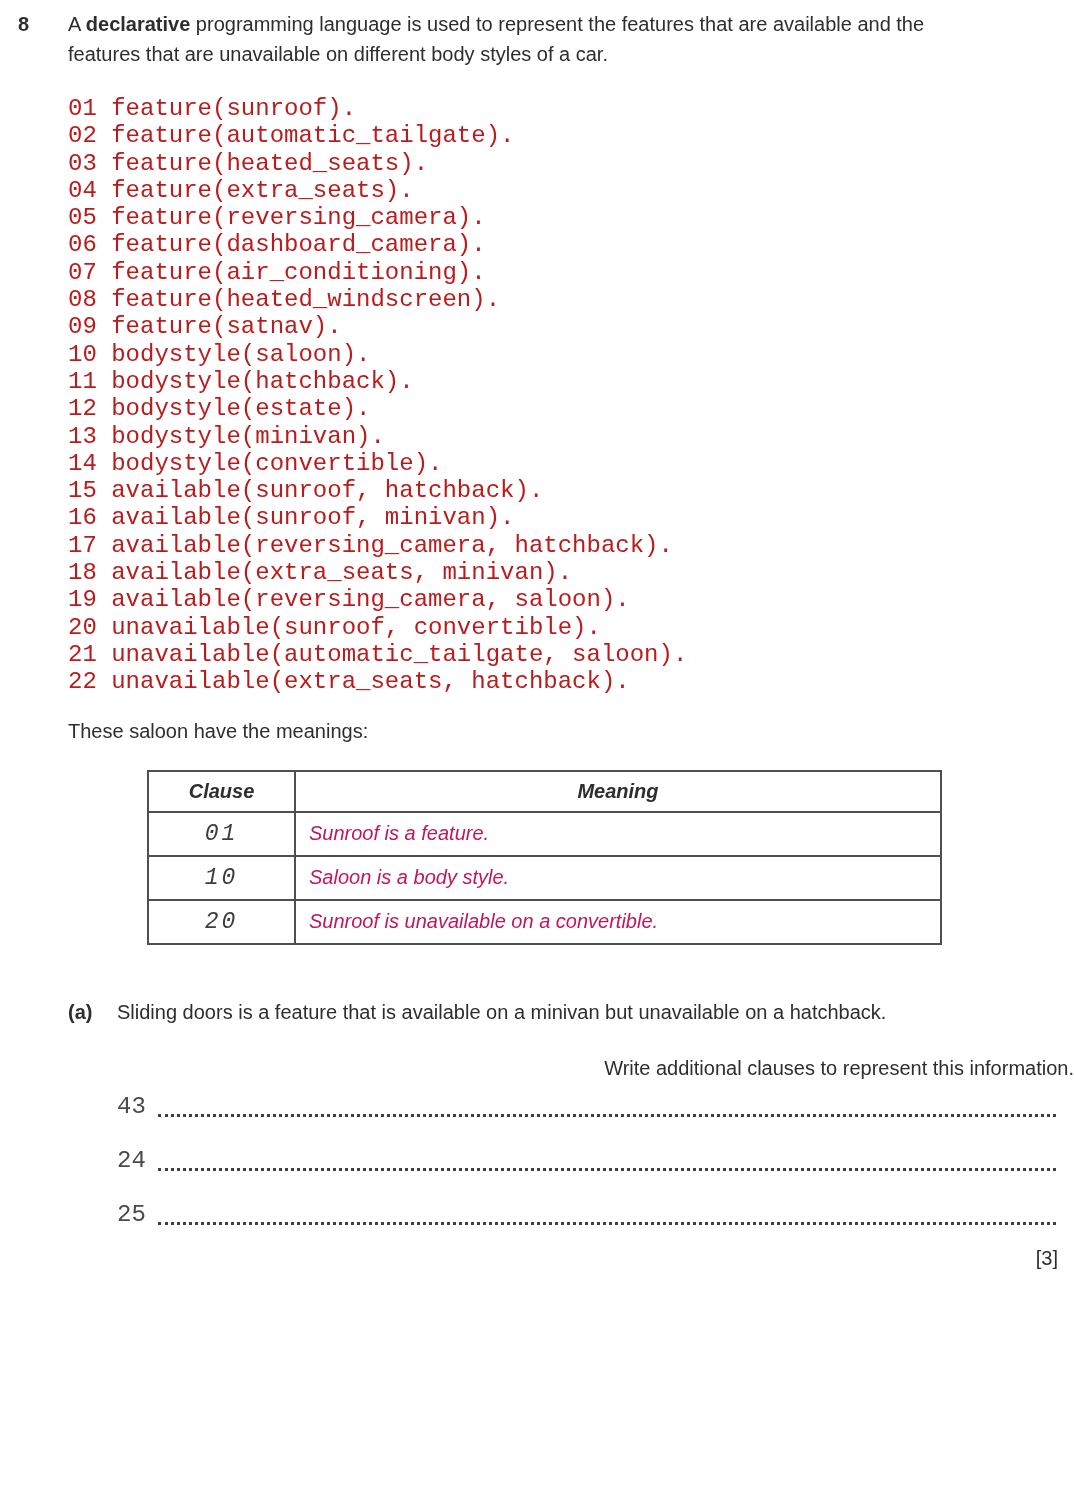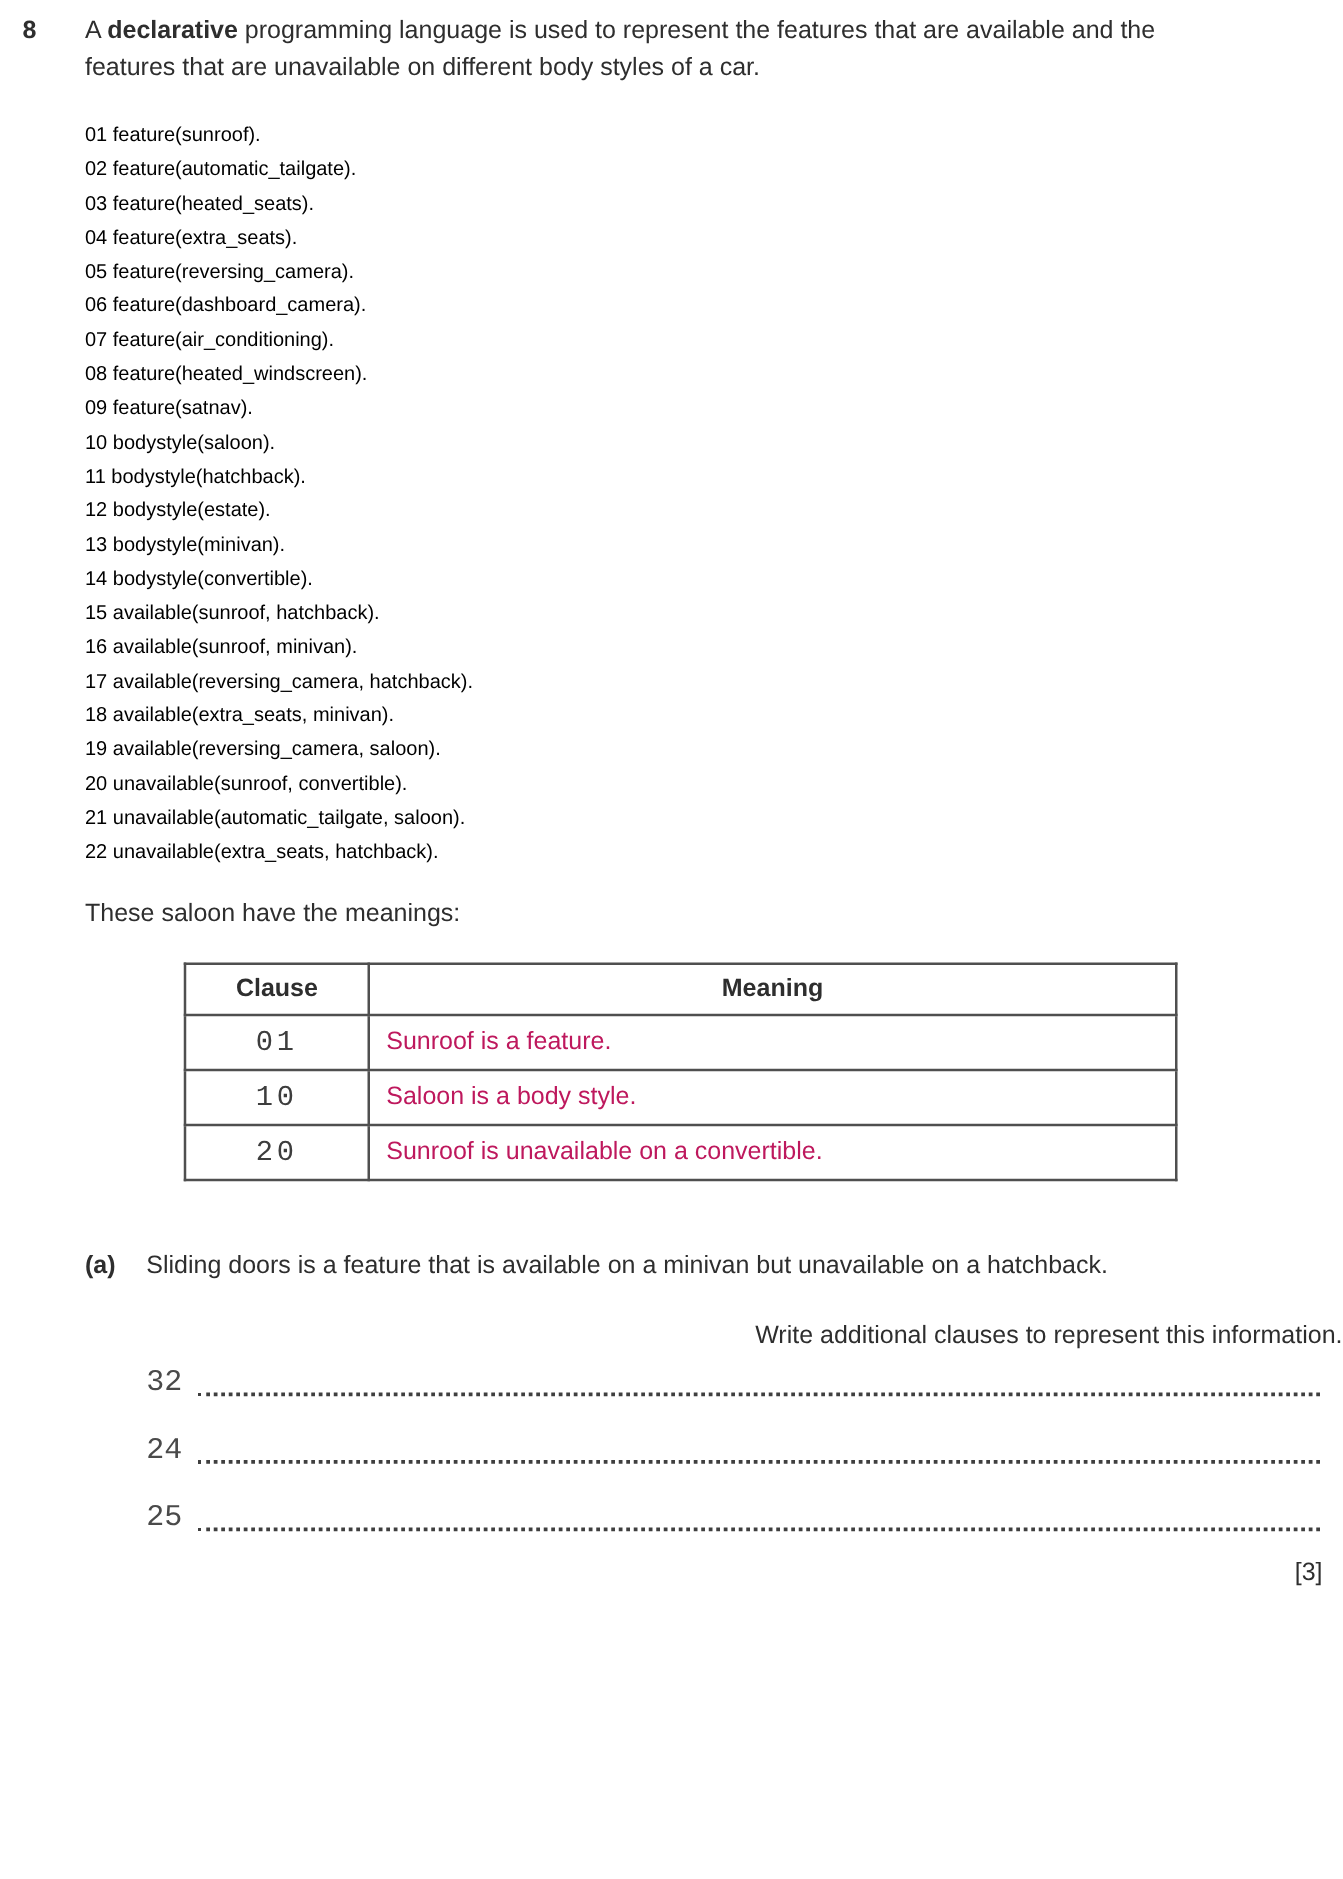--- a/index.html
+++ b/index.html
@@ -25,39 +25,40 @@
     line-height: 30px;
   }
   .intro {
     width: 992px;
     font-size: 20px;
     line-height: 30px;
   }
   .intro b { font-weight: bold; }
   .code-block {
     margin: 26px 0 0 68px;
-    font-family: Liberation Sans, sans-serif;
-    font-size: 16px;
+    font-family: Liberation Mono, monospace;
+    font-size: 24px;
     line-height: 27.3px;
-    color: #000000;
+    color: #b91c1c;
     white-space: pre;
   }
   .meanings-intro {
     margin: 20px 0 0 68px;
     font-size: 20px;
     line-height: 30px;
   }
   table.clause-table {
     margin: 24px 0 0 147px;
     border-collapse: collapse;
     width: 795px;
     table-layout: fixed;
   }
   .clause-table th, .clause-table td {
     border: 2px solid #4f4f4f;
+    font-style: italic;
   }
   .clause-table th {
     font-size: 20px;
     font-weight: bold;
     text-align: center;
     height: 41px;
     color: #2e2e2e;
   }
   .clause-table th.clause-col { width: 147px; }
   .clause-table td.clause-cell {
@@ -163,21 +164,21 @@
 
 <div class="part-a">
   <div class="part-a-label">(a)</div>
   <div class="part-a-statement">Sliding doors is a feature that is available on a minivan but unavailable on a hatchback.</div>
 </div>
 
 <div class="instruction">Write additional clauses to represent this information.</div>
 
 <div class="answers" id="answers">
     <div class="answer-line">
-      <span class="answer-num">32</span>
+      <span class="answer-num">43</span>
       <span class="answer-dots"></span>
     </div>
     <div class="answer-line">
       <span class="answer-num">24</span>
       <span class="answer-dots"></span>
     </div>
     <div class="answer-line">
       <span class="answer-num">25</span>
       <span class="answer-dots"></span>
     </div>

